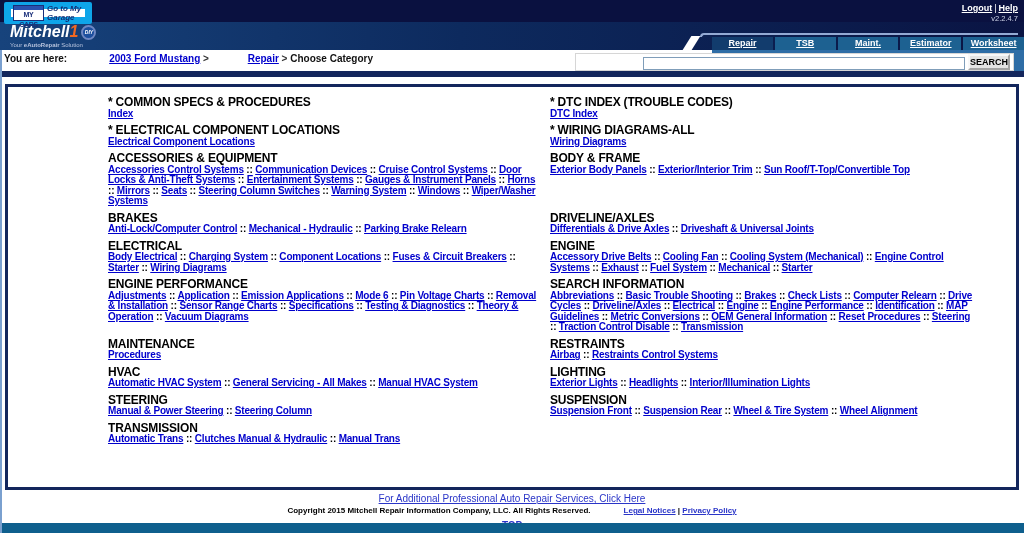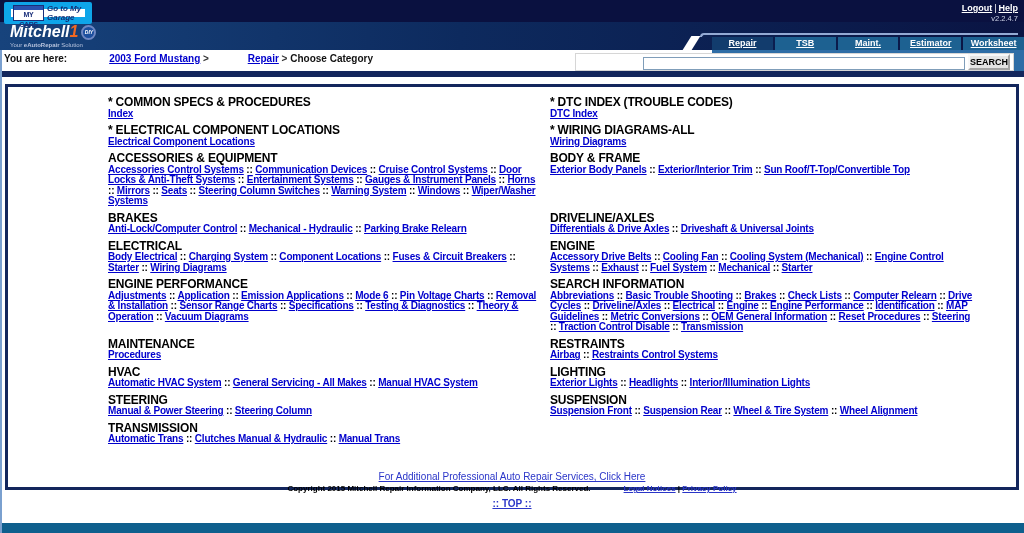--- a/index.html
+++ b/index.html
@@ -69,21 +69,21 @@
   .cats td { vertical-align:top; padding:0 0 6px 0; font-size:10px; line-height:10.5px; letter-spacing:-0.2px; }
   td.col-left { width:442px; }
   td.col-right { width:432px; }
   .cat-heading { font-weight:bold; color:#000; font-size:12px; margin-bottom:1px; }
   .cat-links { max-width:428px; }
   td.col-left .cat-links { max-width:434px; }
   .cat-link { color:var(--link_blue,#0000cc); font-weight:bold; text-decoration:underline; cursor:pointer; }
   .sep { color:#000; font-weight:bold; }
 
   
-  .footer { position:absolute; left:0; top:469px; width:1024px; text-align:center; }
+  .footer { position:absolute; left:0; top:491px; width:1024px; text-align:center; }
   .f-link { display:block; font-size:10px; color:var(--footer_link_blue,#2a35c8); text-decoration:underline; margin-top:2px; cursor:pointer; }
   .f-copy { font-size:8px; font-weight:bold; color:#000; margin-top:2px; }
   .f-legal { margin-left:33px; }
   .f-legal a { color:var(--footer_link_blue,#2a35c8); text-decoration:underline; cursor:pointer; }
   .f-top { display:inline-block; font-size:10px; font-weight:bold; color:var(--footer_link_blue,#2a35c8);
            text-decoration:underline; margin-top:1px; cursor:pointer; }
   .bottom-bar { position:absolute; left:0; top:523px; width:1024px; height:10px; background:var(--teal_bar,#0e5f8d); }
 </style>
 </head>
 <body>

